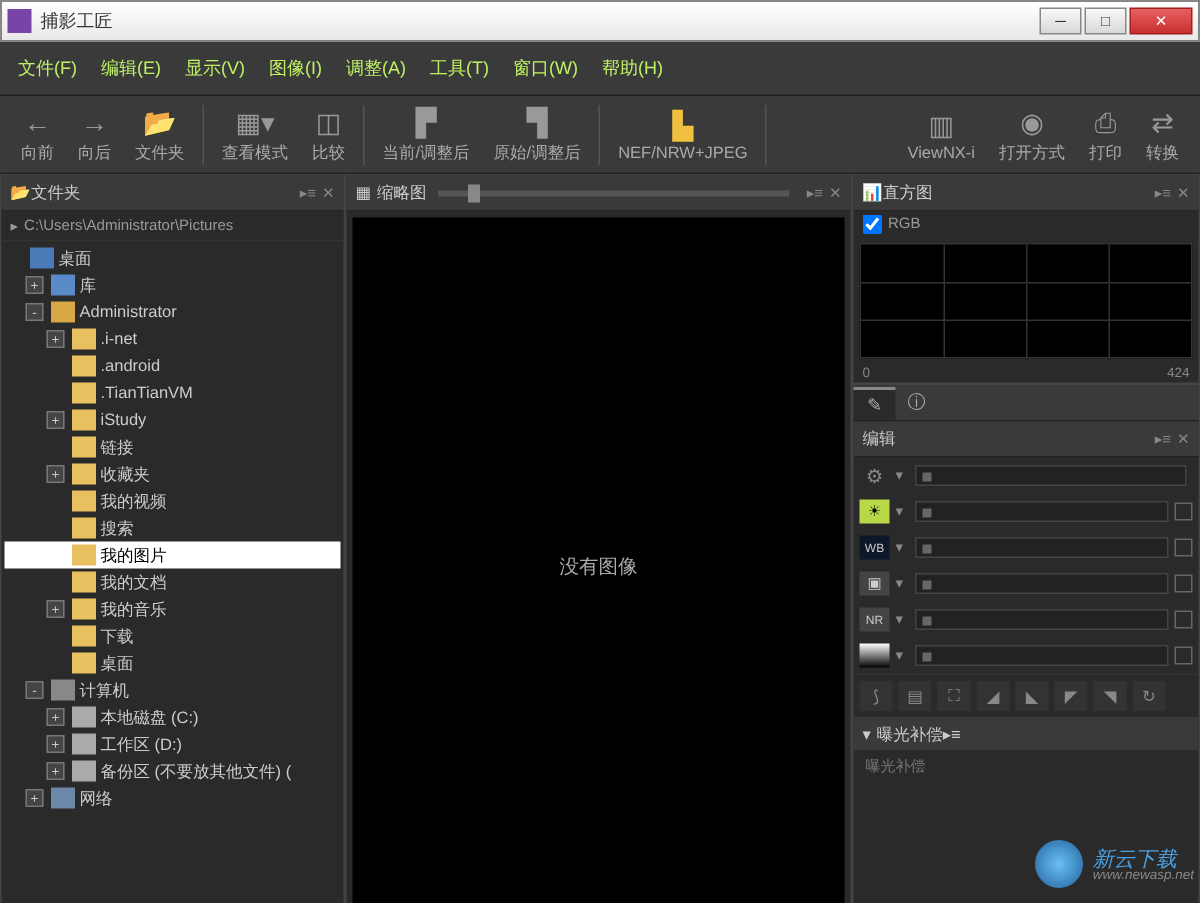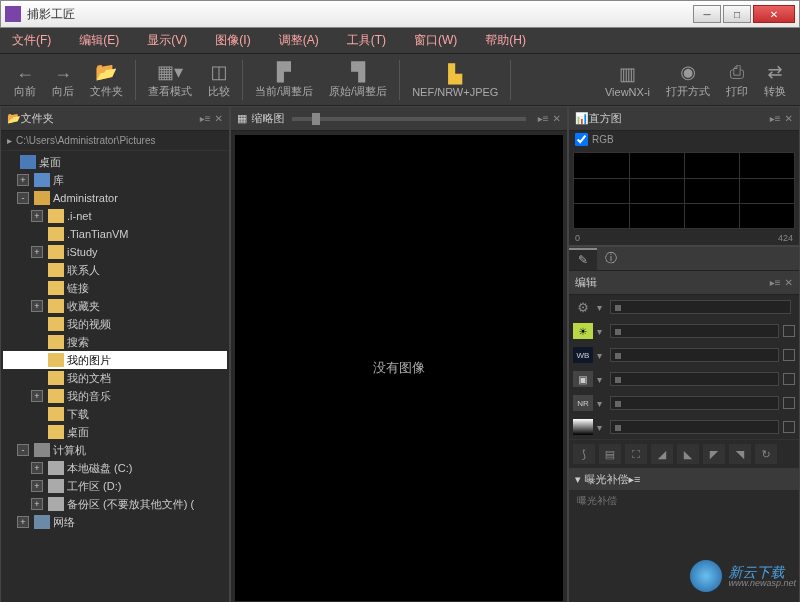--- a/index.html
+++ b/index.html
@@ -6,21 +6,21 @@
 body { background:#000; width:800px; height:602px; overflow:hidden; position:relative; }
 
 
 .titlebar { height:28px; background:linear-gradient(#fff,#e8e8e8); border:1px solid #888; display:flex; align-items:center; padding:0 4px; font-size:12px; color:#333; }
 .titlebar .icon { width:16px; height:16px; background:#7844a8; margin-right:6px; }
 .titlebar .spacer { flex:1; }
 .winbtn { width:28px; height:18px; margin-left:2px; display:flex; align-items:center; justify-content:center; border:1px solid #888; background:linear-gradient(#f8f8f8,#d8d8d8); font-size:10px; cursor:pointer; }
 .winbtn.close { background:linear-gradient(#e86060,#c83030); color:#fff; border-color:#a02020; width:42px; }
 
 
-.menubar { height:26px; background:#3a3a3a; display:flex; align-items:center; padding:0 4px; font-size:12px; color:#fca5a5; border-bottom:1px solid #222;gap:12px; }
+.menubar { height:36px; background:#3a3a3a; display:flex; align-items:center; padding:0 4px; font-size:12px; color:#bef264; border-bottom:1px solid #222; }
 .menubar span { padding:2px 8px; cursor:pointer; }
 
 
 .toolbar { height:52px; background:#3a3a3a; display:flex; align-items:center; padding:0 6px; border-bottom:1px solid #222; }
 .tbtn { display:flex; flex-direction:column; align-items:center; justify-content:center; padding:2px 8px; color:#aaa; font-size:11px; cursor:pointer; height:48px; }
 .tbtn .ticon { height:24px; display:flex; align-items:center; justify-content:center; font-size:18px; color:#999; }
 .tbtn.active .ticon { color:#f0c040; }
 .tsep { width:1px; height:40px; background:#555; margin:0 4px; }
 .tspacer { flex:1; }
 
@@ -206,31 +206,31 @@
           <span>Administrator</span>
         </div>
       <div class="tree-item indent2">
           <span class="expander">+</span>
           <span class="ficon folder"></span>
           <span>.i-net</span>
         </div>
       <div class="tree-item indent2">
           <span class="expander blank"></span>
           <span class="ficon folder"></span>
+          <span>.android</span>
+        </div>
+      <div class="tree-item indent2">
+          <span class="expander blank"></span>
+          <span class="ficon folder"></span>
           <span>.TianTianVM</span>
         </div>
       <div class="tree-item indent2">
           <span class="expander">+</span>
           <span class="ficon folder"></span>
           <span>iStudy</span>
-        </div>
-      <div class="tree-item indent2">
-          <span class="expander blank"></span>
-          <span class="ficon folder"></span>
-          <span>联系人</span>
         </div>
       <div class="tree-item indent2">
           <span class="expander blank"></span>
           <span class="ficon folder"></span>
           <span>链接</span>
         </div>
       <div class="tree-item indent2">
           <span class="expander">+</span>
           <span class="ficon folder"></span>
           <span>收藏夹</span>

